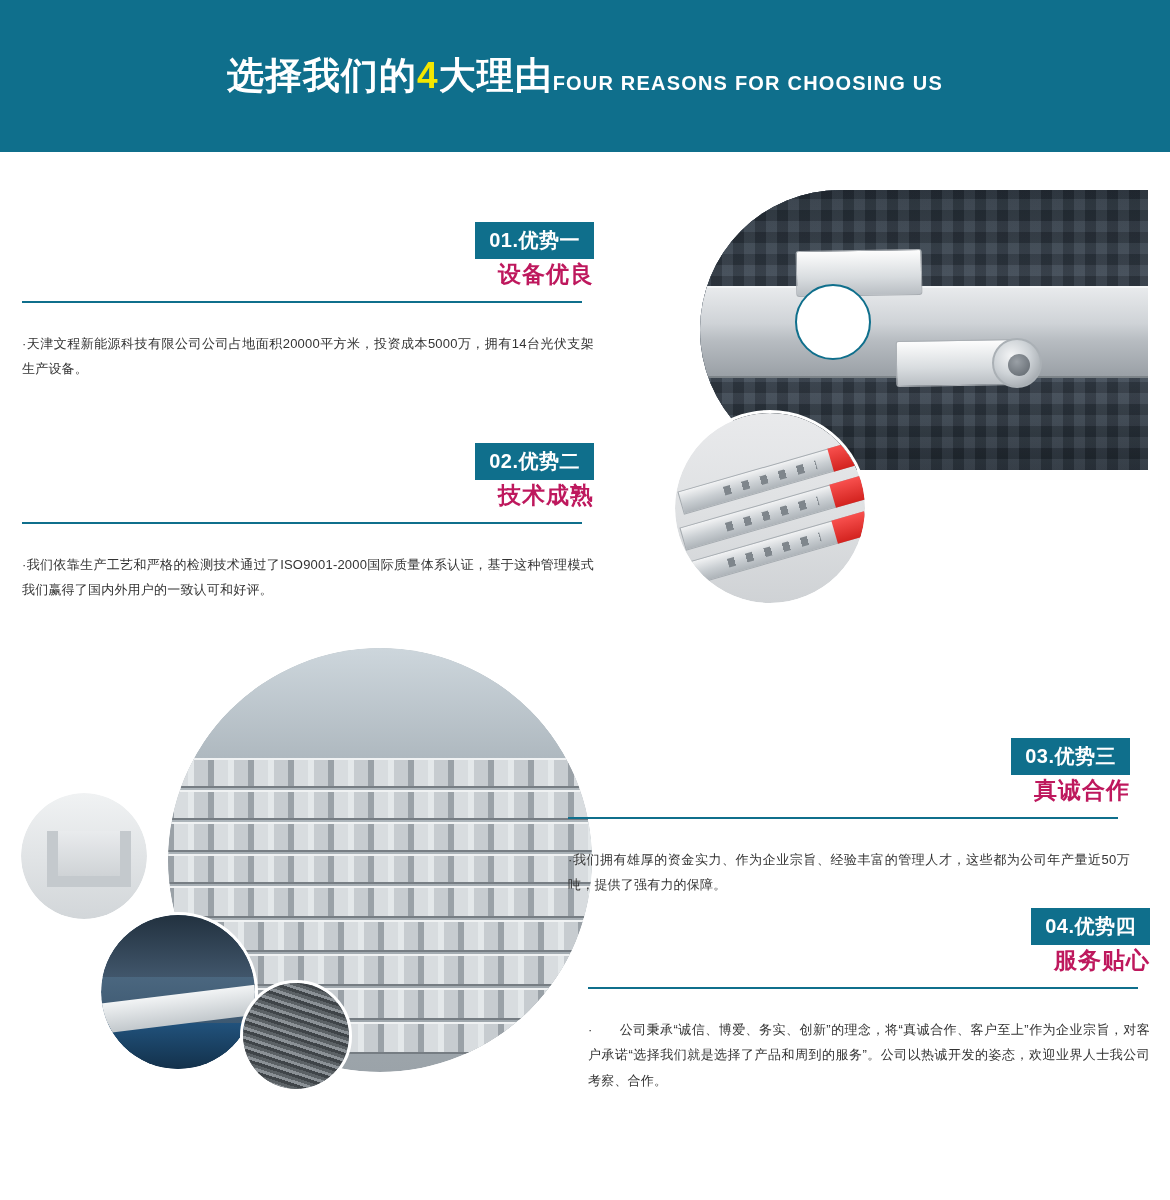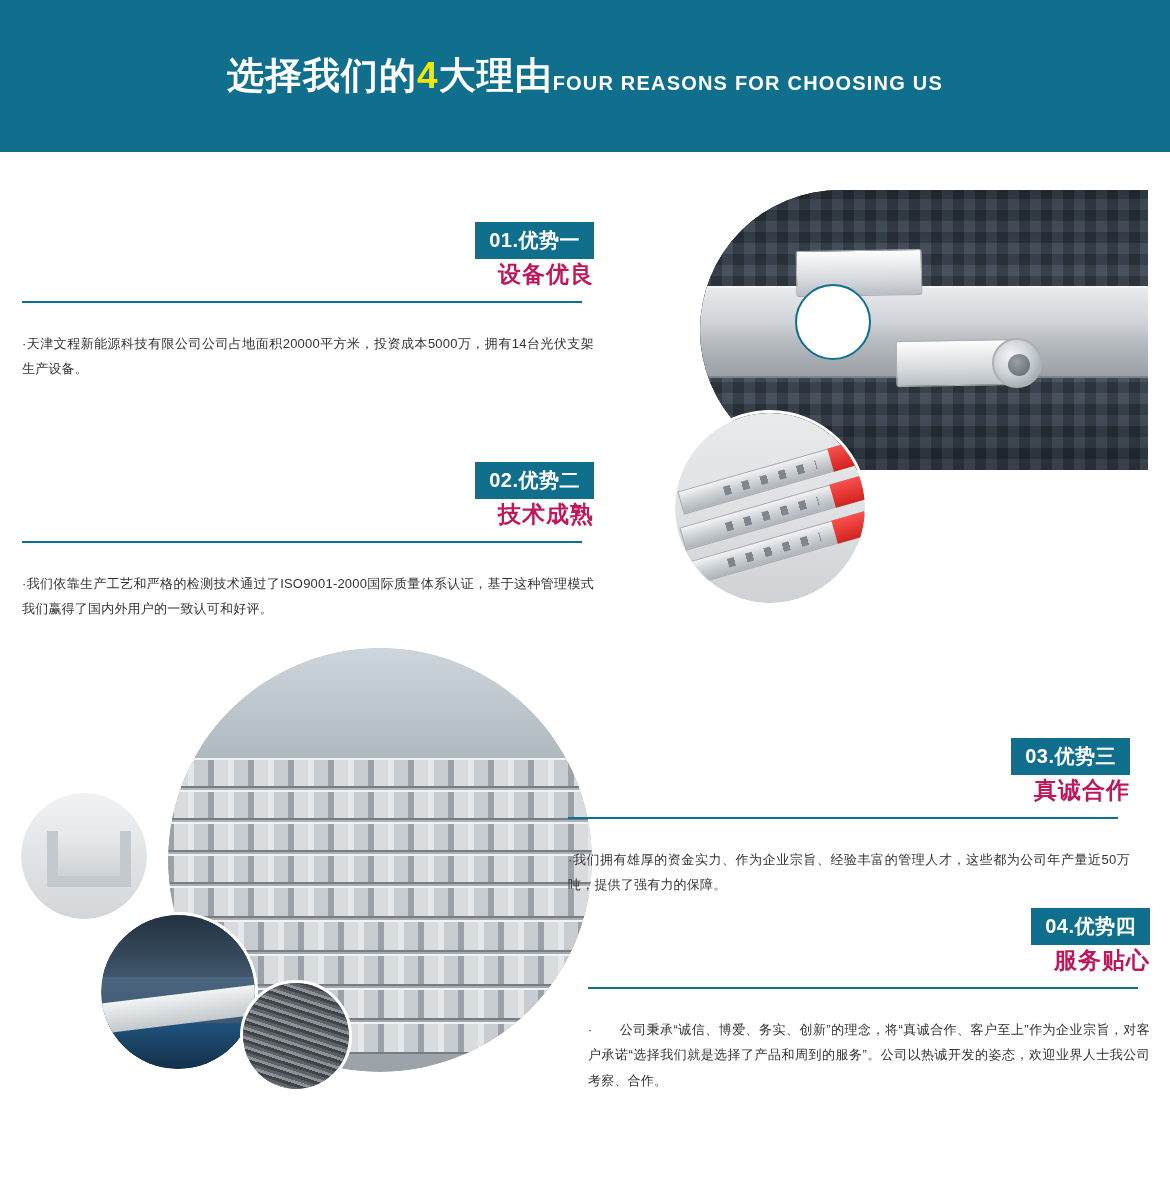--- a/index.html
+++ b/index.html
@@ -86,21 +86,21 @@
     font-size: 13px;
     line-height: 1.95;
     color: #333333;
     text-align: justify;
   }
   .bullet { letter-spacing: 0.2px; }
 
   
   #f1 { left: 22px;  top: 222px;  width: 572px; }
   #f1 .rule { width: 560px; }
-  #f2 { left: 22px;  top: 462px;  width: 572px; }
+  #f2 { left: 22px;  top: 443px;  width: 572px; }
   #f2 .rule { width: 560px; }
   #f3 { left: 568px; top: 738px;  width: 562px; }
   #f3 .rule { width: 550px; }
   #f4 { left: 588px; top: 908px;  width: 562px; }
   #f4 .rule { width: 550px; }
 
   
   .photo { position: absolute; border-radius: 50%; overflow: hidden; }
   .ring-empty {
     position: absolute;

